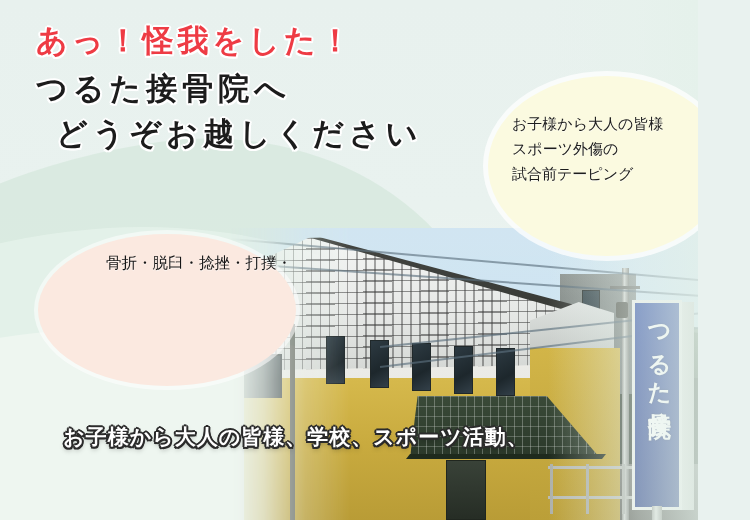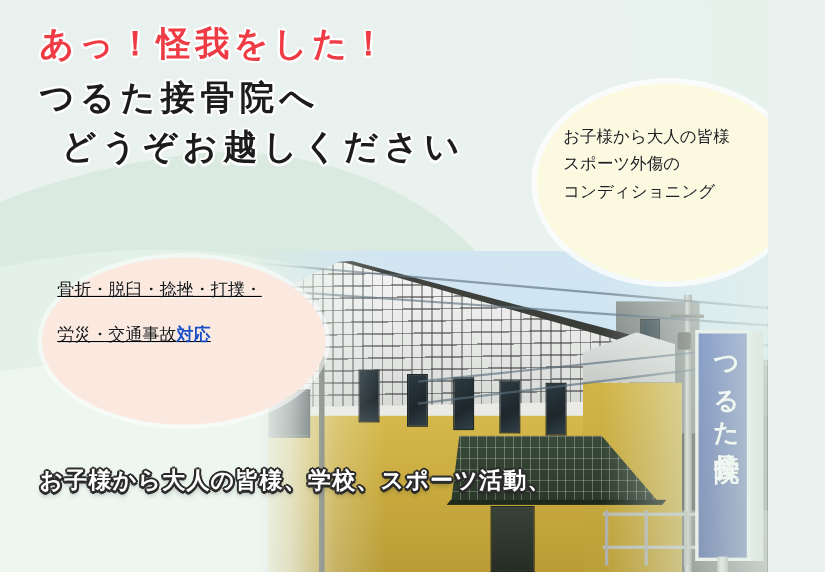--- a/index.html
+++ b/index.html
@@ -188,38 +188,39 @@
   }
   .hl-dark.indent{margin-left:20px;}
 
   .services{position:absolute;left:512px;top:112px;width:200px;}
   .services div{
     font-family:"DejaVu Sans","Liberation Sans",sans-serif;
     font-size:15px;color:#1d1d1d;line-height:25px;white-space:nowrap;
     text-shadow:0 1px 1px rgba(255,255,255,.7);
   }
 
-  .specialty{position:absolute;left:52px;top:250px;width:250px;text-align:left;text-decoration:underline;}
+  .specialty{position:absolute;left:42px;top:250px;width:250px;text-align:right;}
   .specialty .ln{
     font-family:"DejaVu Sans","Liberation Sans",sans-serif;
     font-size:15.5px;color:#161616;line-height:27px;white-space:nowrap;
     text-shadow:0 1px 1px rgba(255,255,255,.65);
   }
   .specialty .ln.gap{margin-top:14px;}
   .hi{color:#1a4fc6;font-weight:700;}
 
   .tagline{position:absolute;left:36px;top:420px;width:520px;}
   .tagline div{
     font-family:"DejaVu Sans","Liberation Sans",sans-serif;
     font-size:21px;font-weight:700;color:#ffffff;letter-spacing:1px;
     line-height:34px;white-space:nowrap;
     text-shadow:
       2px 0 0 #2b2b2b,-2px 0 0 #2b2b2b,0 2px 0 #2b2b2b,0 -2px 0 #2b2b2b,
       1.5px 1.5px 0 #2b2b2b,-1.5px 1.5px 0 #2b2b2b,1.5px -1.5px 0 #2b2b2b,-1.5px -1.5px 0 #2b2b2b,
       0 3px 5px rgba(0,0,0,.35);
+    text-align: center;
   }
 </style>
 </head>
 <body>
 
 <div id="banner">
 
   <div class="bg-base"></div>
   <div class="bg-swoosh-a"></div>
   <div class="bg-swoosh-b"></div>
@@ -296,25 +297,24 @@
 
   <div class="headline">
     <p class="hl-red">あっ！怪我をした！</p>
     <p class="hl-dark">つるた接骨院へ</p>
     <p class="hl-dark indent">どうぞお越しください</p>
   </div>
 
   <div class="services">
     <div>お子様から大人の皆様</div>
     <div>スポーツ外傷の</div>
-    <div>コンディショニング</div>
+    <div>試合前テーピング</div>
   </div>
 
   <div class="specialty">
     <div class="ln">骨折・脱臼・捻挫・打撲・</div>
-    <div class="ln gap"><span>労災・交通事故</span><span class="hi">対応</span></div>
   </div>
 
   <div class="tagline">
     <div>お子様から大人の皆様、学校、スポーツ活動、</div>
   </div>
 
 </div>
 
 </body></html>

